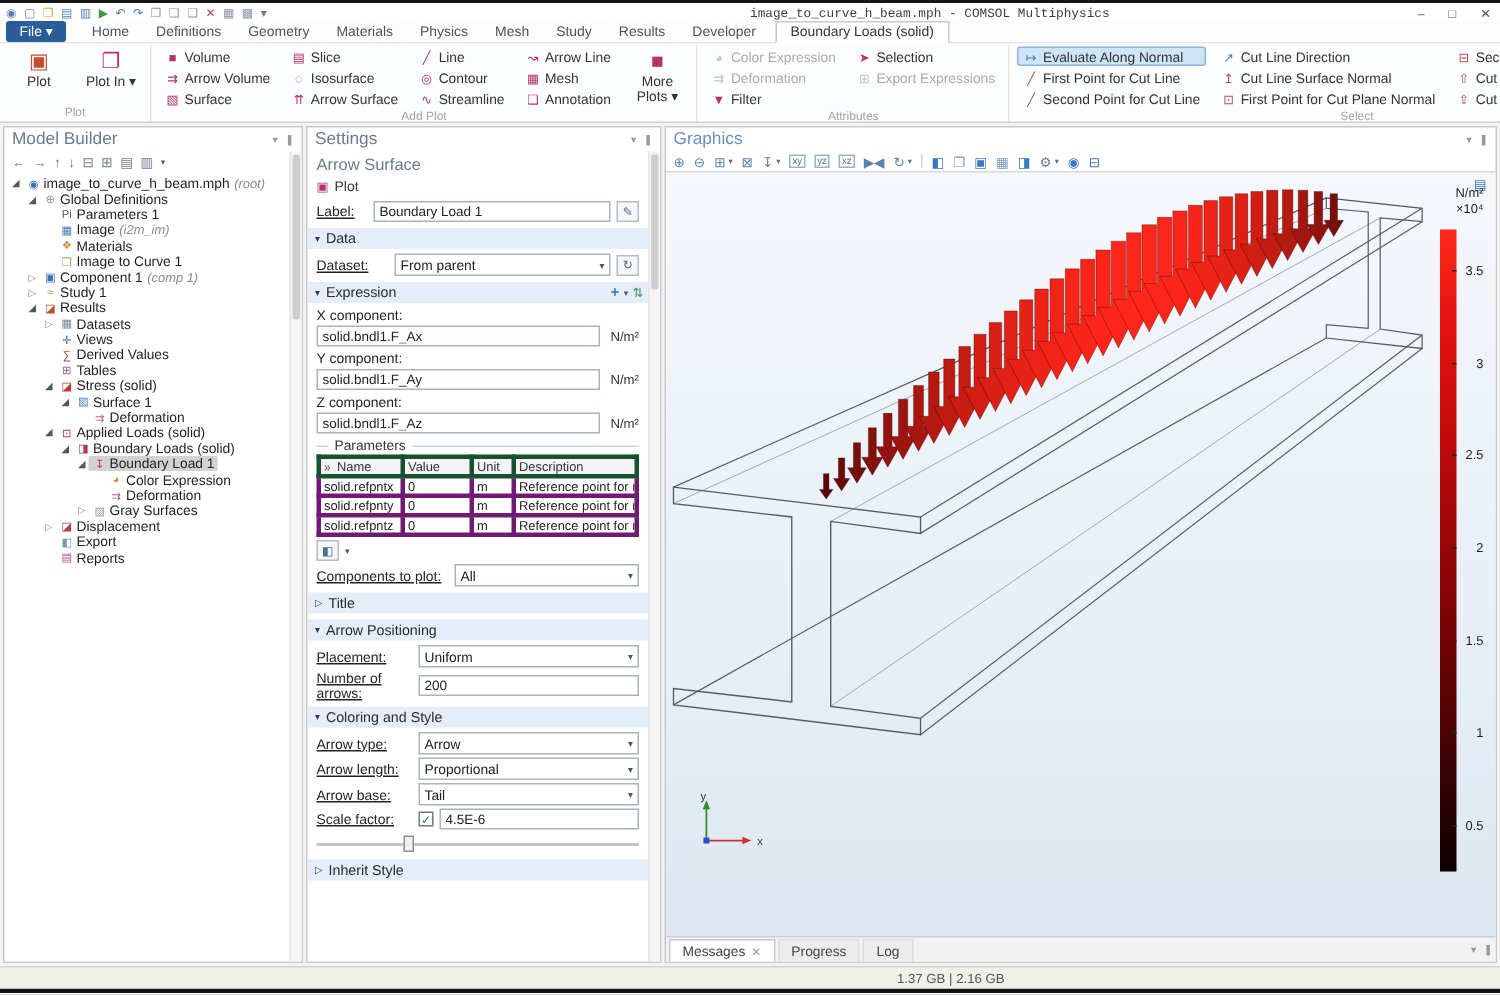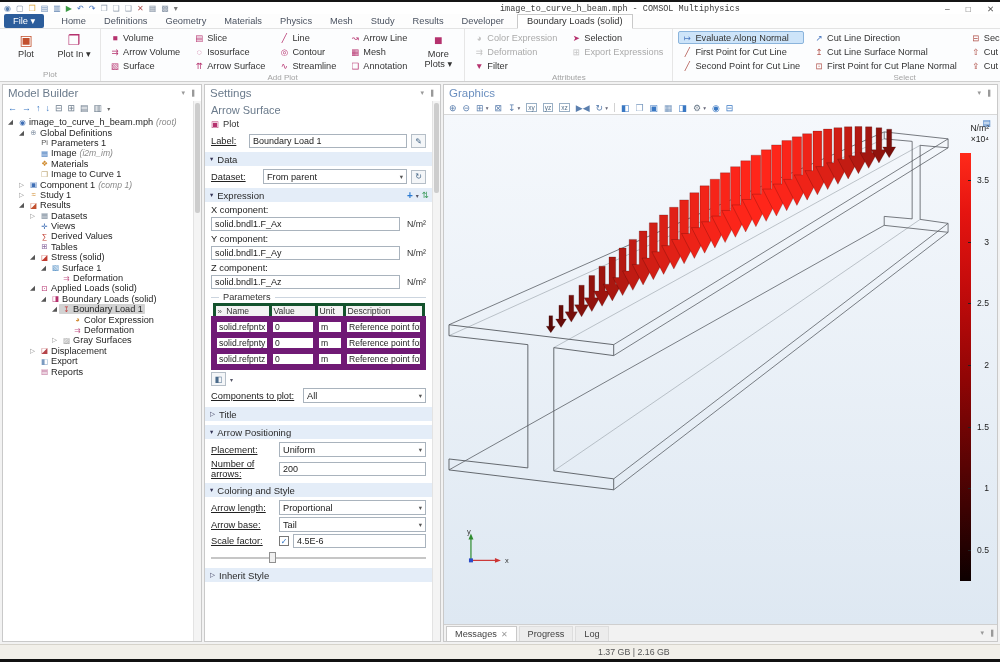--- a/index.html
+++ b/index.html
@@ -74,21 +74,21 @@
   .stools { margin-left:auto; display:flex; align-items:center; gap:3px; }
   .tool-plus { color:#2a7ad2; font-size:10px; font-weight:bold; }
   .tool-swap { color:#3a9a5a; font-size:8.5px; }
   .tool-arr { font-size:6px; color:#556; }
   .ccap { font-size:9.3px; color:#222; margin-top:3px; }
   .cbx { width:10px; height:10px; border:1px solid #777; background:#fff; flex:none; font-size:8px; line-height:9px; text-align:center; color:#2a6fc2; }
   .pgroup { border-top:1px solid #ccd5df; margin-top:8px; position:relative; padding-top:5px; }
   .pglabel { position:absolute; top:-6px; left:8px; background:#fff; padding:0 4px; font-size:9.2px; color:#333; }
   .ptable { width:100%; border-collapse:collapse; font-size:8.6px; table-layout:fixed; }
   .ptable th { background:#f3f3f3; border:3px solid #14532d; font-weight:normal; text-align:left; padding:0 2px; height:13px; color:#333; overflow:hidden; white-space:nowrap; }
-  .ptable td { border:6px solid #701a75; padding:0 2px; height:12px; color:#222; overflow:hidden; white-space:nowrap; }
+  .ptable td { border:3px solid #701a75; padding:0 2px; height:12px; color:#222; overflow:hidden; white-space:nowrap; }
   .corner { color:#555; font-size:8px; margin-right:2px; }
   .slider { height:13px; position:relative; margin:3px 0 2px; }
   .slider .track { position:absolute; left:0; right:0; top:6px; height:2px; background:#c6c6c6; }
   .slider .thumb { position:absolute; left:27%; top:1px; width:7px; height:11px; background:#f0f0f0; border:1px solid #909090; }
   
   .gpanel { flex:1; position:relative; }
   .gtoolbar { height:13px; display:flex; align-items:center; gap:6px; padding:0 5px; font-size:9px; color:#5b7fae; flex:none; }
   .gt-ic { line-height:10px; }
   .gt-arr { font-size:5.5px; color:#667; margin-left:-4px; }
   .gt-sep { width:1px; height:9px; background:#d2d2d2; }
@@ -650,20 +650,27 @@
           </div>
         </div>
         <div class="frow">
           <span class="cap w64">Number of arrows:</span>
           <input class="txt flex1" value="200" style="">
         </div>
 
         <div class="shead">
           <span class="sexp">▾</span>
           <span>Coloring and Style</span>
+        </div>
+        <div class="frow">
+          <span class="cap w64">Arrow type:</span>
+          <div class="sel flex1">
+            <span>Arrow</span>
+              <span class="selarr">▾</span>
+          </div>
         </div>
         <div class="frow">
           <span class="cap w64">Arrow length:</span>
           <div class="sel flex1">
             <span>Proportional</span>
               <span class="selarr">▾</span>
           </div>
         </div>
         <div class="frow">
           <span class="cap w64">Arrow base:</span>

